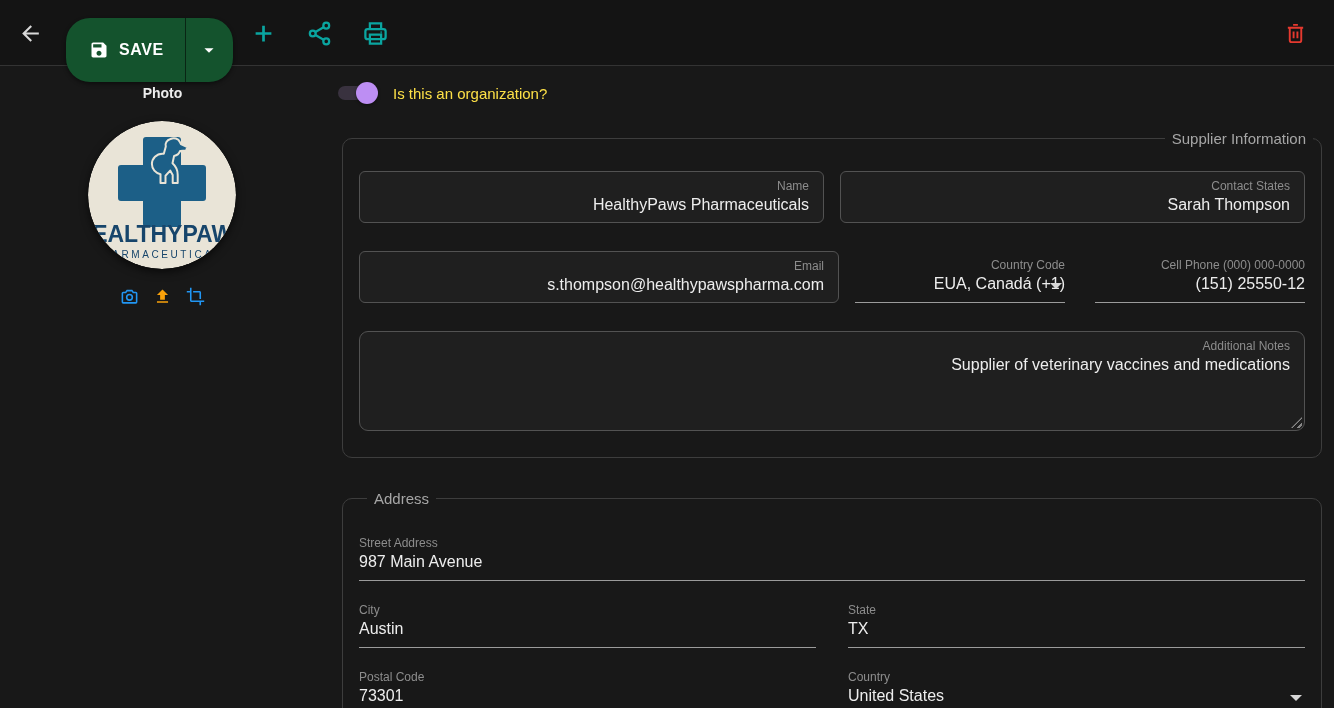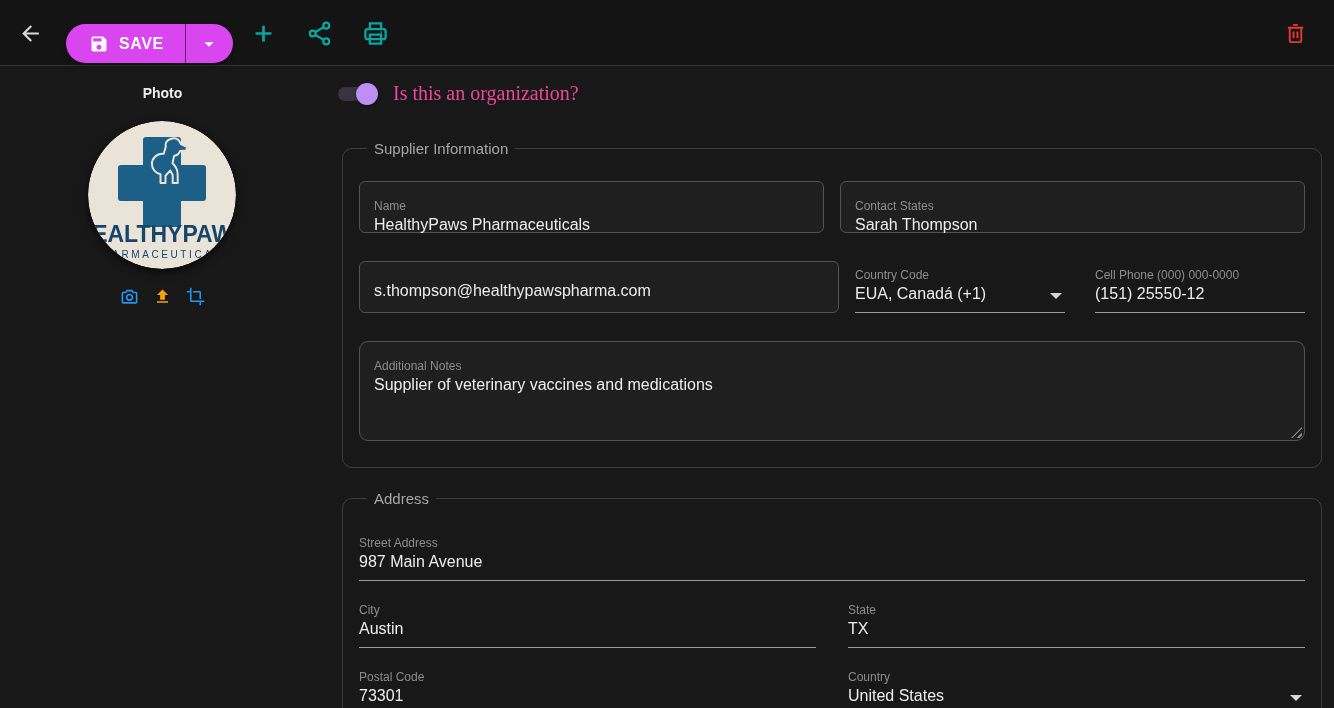--- a/index.html
+++ b/index.html
@@ -10,22 +10,22 @@
     font-family:"Liberation Sans", sans-serif;
   }
   
   .topbar{
     position:absolute; left:0; top:0; width:1334px; height:66px;
     background:#141414; border-bottom:1px solid #333;
   }
   .icon-btn{ position:absolute; background:none; border:none; cursor:pointer; padding:0; line-height:0; }
   .back-btn{ left:18px; top:21px; width:25px; height:25px; color:#d9d9d9; }
   .save-split{
-    position:absolute; left:66px; top:24px; height:39px; border-radius:24px;
-    background:#d946ef; display:flex; overflow:hidden;
+    position:absolute; left:66px; top:18px; height:64px; border-radius:24px;
+    background:#14532d; display:flex; overflow:hidden;
     box-shadow:0 2px 4px rgba(0,0,0,.45);
   }
   .save-main{
     display:flex; align-items:center; gap:10px; padding:0 21px 0 23px;
     background:none; border:none; cursor:pointer; color:#fff;
     font-family:"Liberation Sans", sans-serif; font-size:16px; font-weight:bold; letter-spacing:.6px;
   }
   .save-caret{
     width:48px; border:none; border-left:1px solid rgba(0,0,0,.55);
     background:none; cursor:pointer; color:#fff;
@@ -56,37 +56,37 @@
   .amber-ic{ color:#f9a10a; }
 
   
   .org-row{ position:absolute; left:338px; top:82px; display:flex; align-items:center; gap:17px; }
   .switch{ position:relative; width:38px; height:22px; cursor:pointer; }
   .switch .track{ position:absolute; left:0; top:4px; width:34px; height:14px; border-radius:7px; background:#39323f; }
   .switch .thumb{
     position:absolute; right:-2px; top:0; width:22px; height:22px; border-radius:50%;
     background:#bd8ef3; box-shadow:0 1px 3px rgba(0,0,0,.5);
   }
-  .org-label{ font-size:20px; font-weight:500; color:#ec4899;font-family:Liberation Serif, serif; }
+  .org-label{ font-size:15px; font-weight:500; color:#fde047; }
 
   
   fieldset{
     position:absolute; width:980px; border:1px solid #3d3d3d; border-radius:10px;
     padding:0 16px 20px; background:transparent;
   }
   legend{ padding:0 7px; margin-left:8px; font-size:15px; color:#a6a6a6; }
-  #supplier-section{ left:342px; top:140px; height:328px; }
+  #supplier-section{ left:342px; top:130px; height:328px;text-align:right; }
   #address-section{ left:342px; top:490px; height:260px; }
 
   .frow{ display:flex; gap:16px; }
   .r1{ margin-top:24px; } .r2{ margin-top:28px; } .r3{ margin-top:28px; }
   .half{ flex:1; display:flex; gap:30px; }
 
   .ofield{
-    flex:1; position:relative; height:52px; padding:17px 14px;
+    flex:1; position:relative; height:52px; padding:7px 14px;
     background:#1f1f1f; border:1px solid #525252; border-radius:6px; cursor:text;
   }
   .notes{ height:100px;border-radius:9px; }
   .flabel{ font-size:12px; color:#8d8d8d; white-space:nowrap; }
   .fvalue{ font-size:16px; color:#ededed; margin-top:3px; white-space:nowrap; }
 
   .ufield{
     flex:1; position:relative; height:52px; padding-top:7px;
     border-bottom:1px solid #9b9b9b; cursor:text;
   }
@@ -217,20 +217,21 @@
         <div class="fvalue">HealthyPaws Pharmaceuticals</div>
       </div>
       <div class="ofield">
         <div class="flabel">Contact States</div>
         <div class="fvalue">Sarah Thompson</div>
       </div>
     </div>
 
     <div class="frow r2">
       <div class="ofield">
+        <div class="flabel">Email</div>
         <div class="fvalue">s.thompson@healthypawspharma.com</div>
       </div>
       <div class="half">
         <div class="ufield">
           <div class="flabel">Country Code</div>
           <div class="fvalue">EUA, Canadá (+1)</div>
           <span class="caret"></span>
         </div>
         <div class="ufield">
           <div class="flabel">Cell Phone (000) 000-0000</div>

